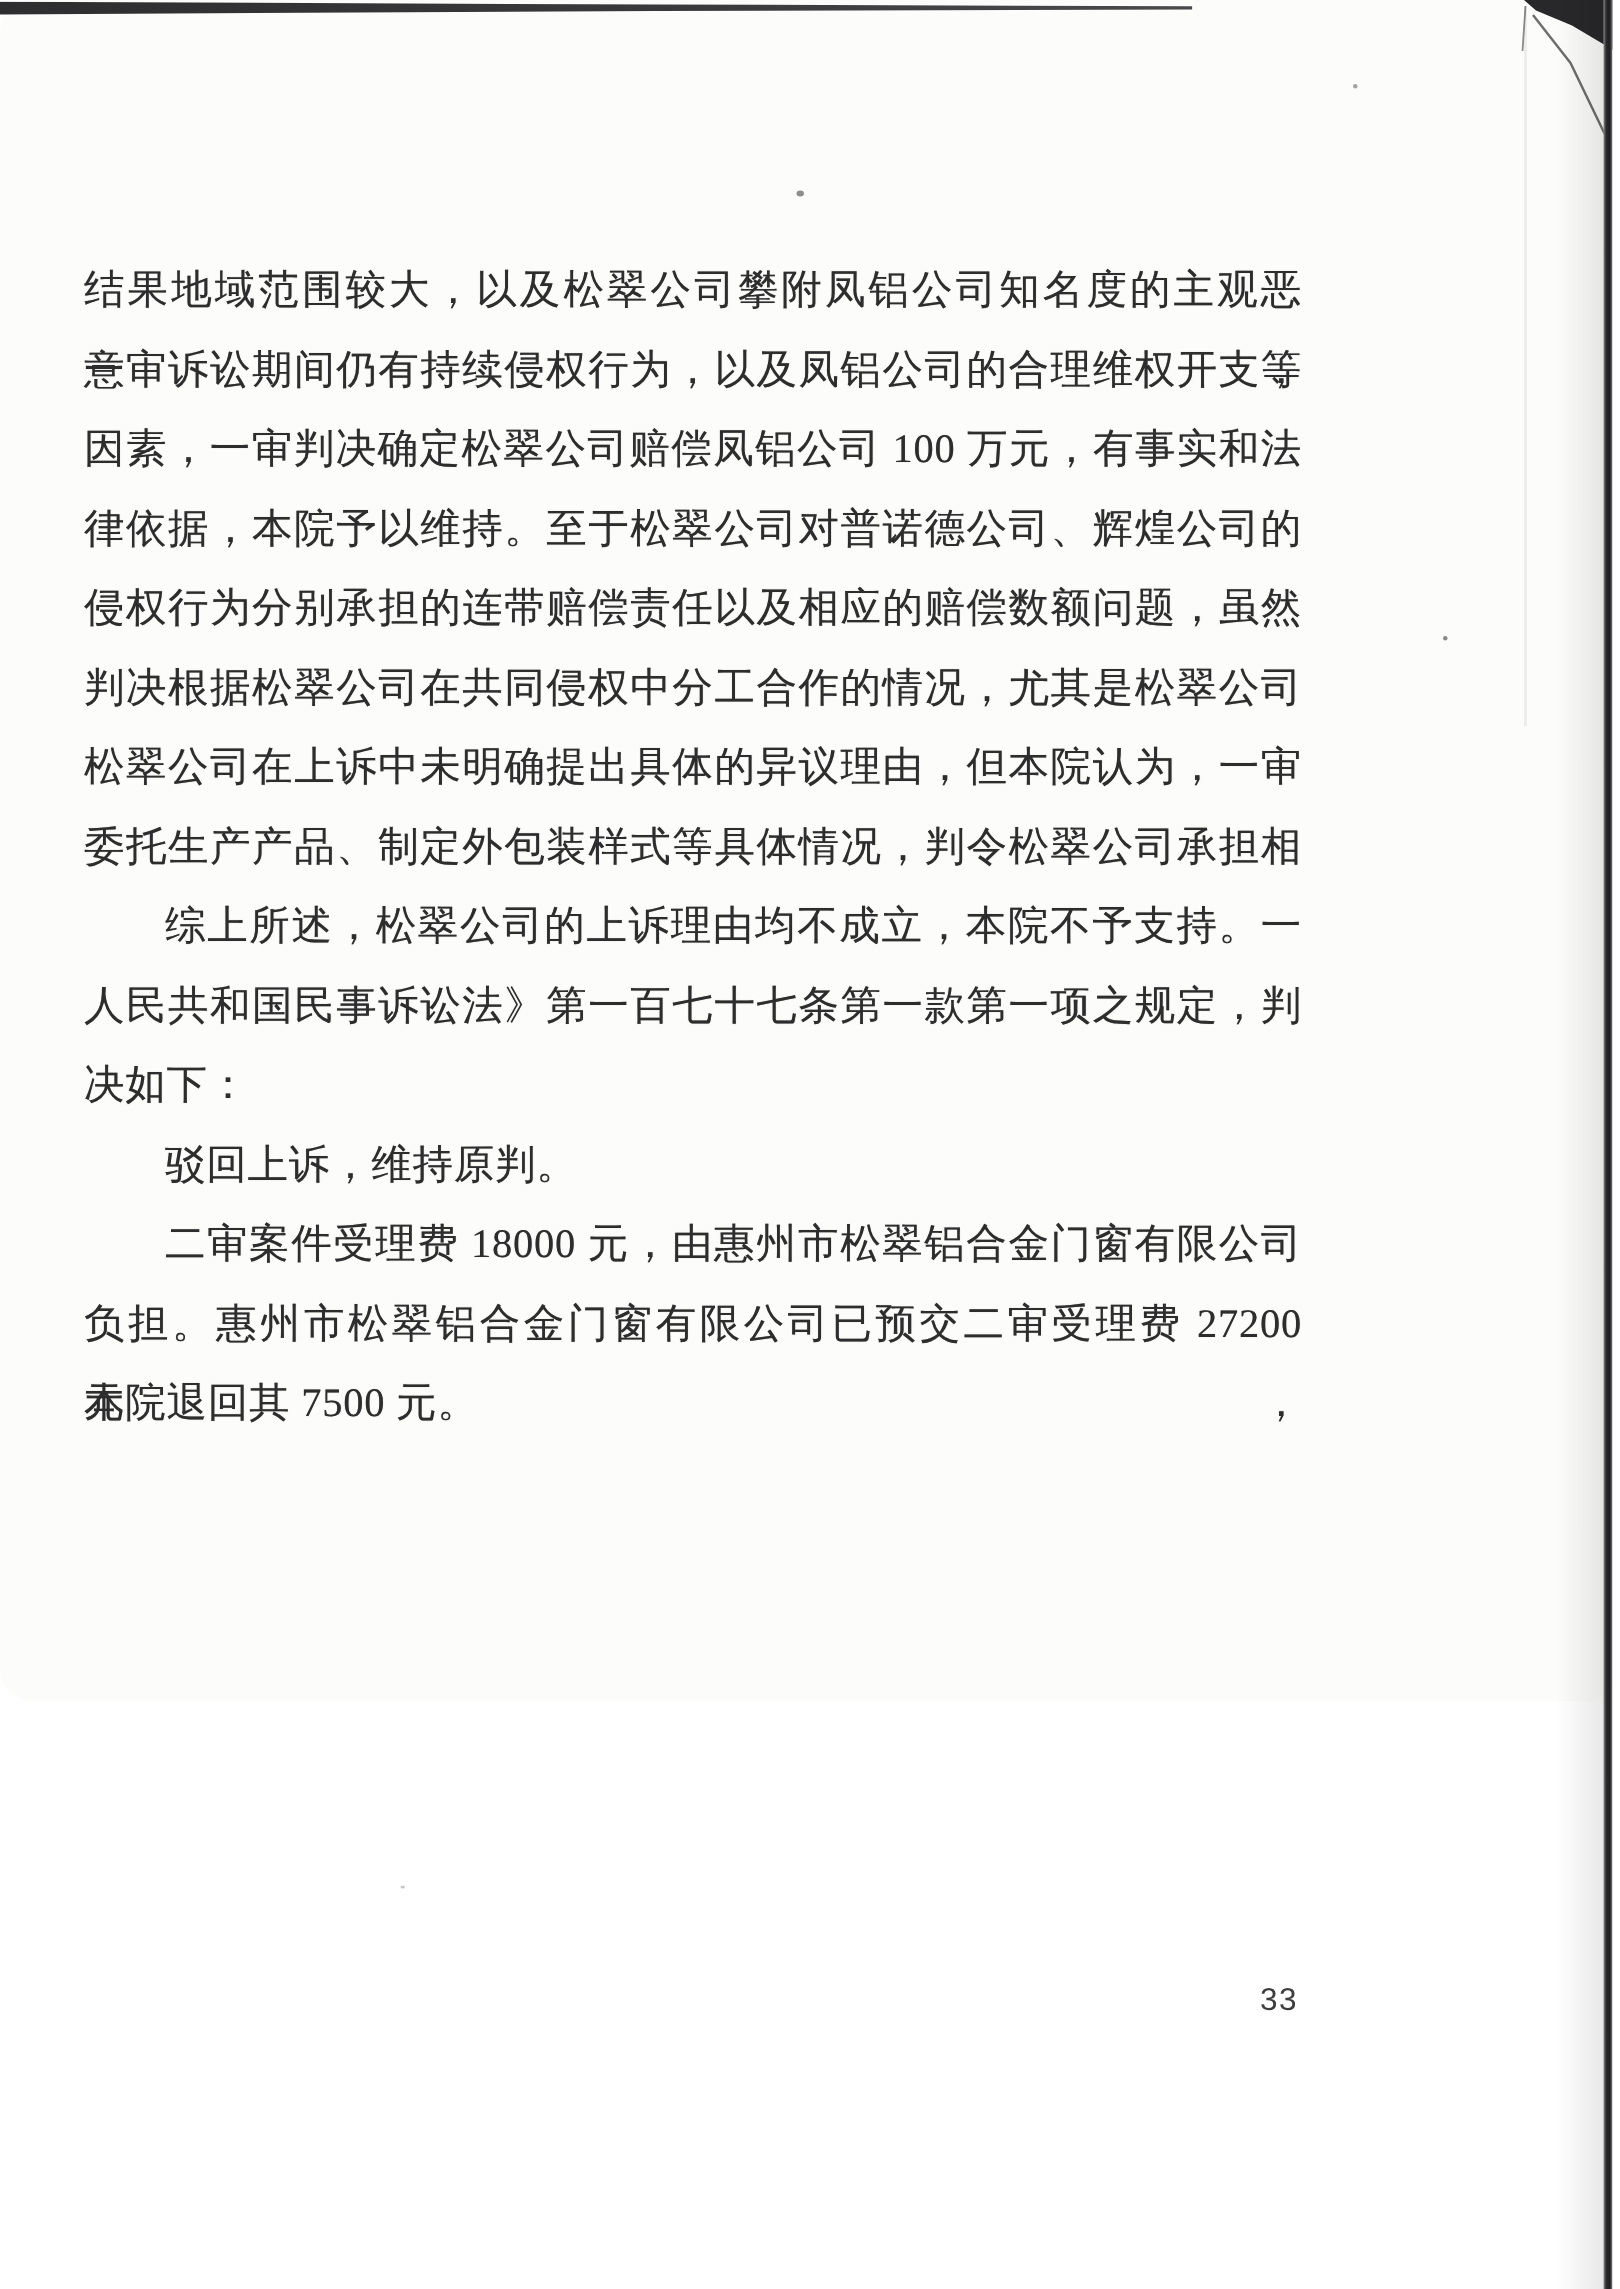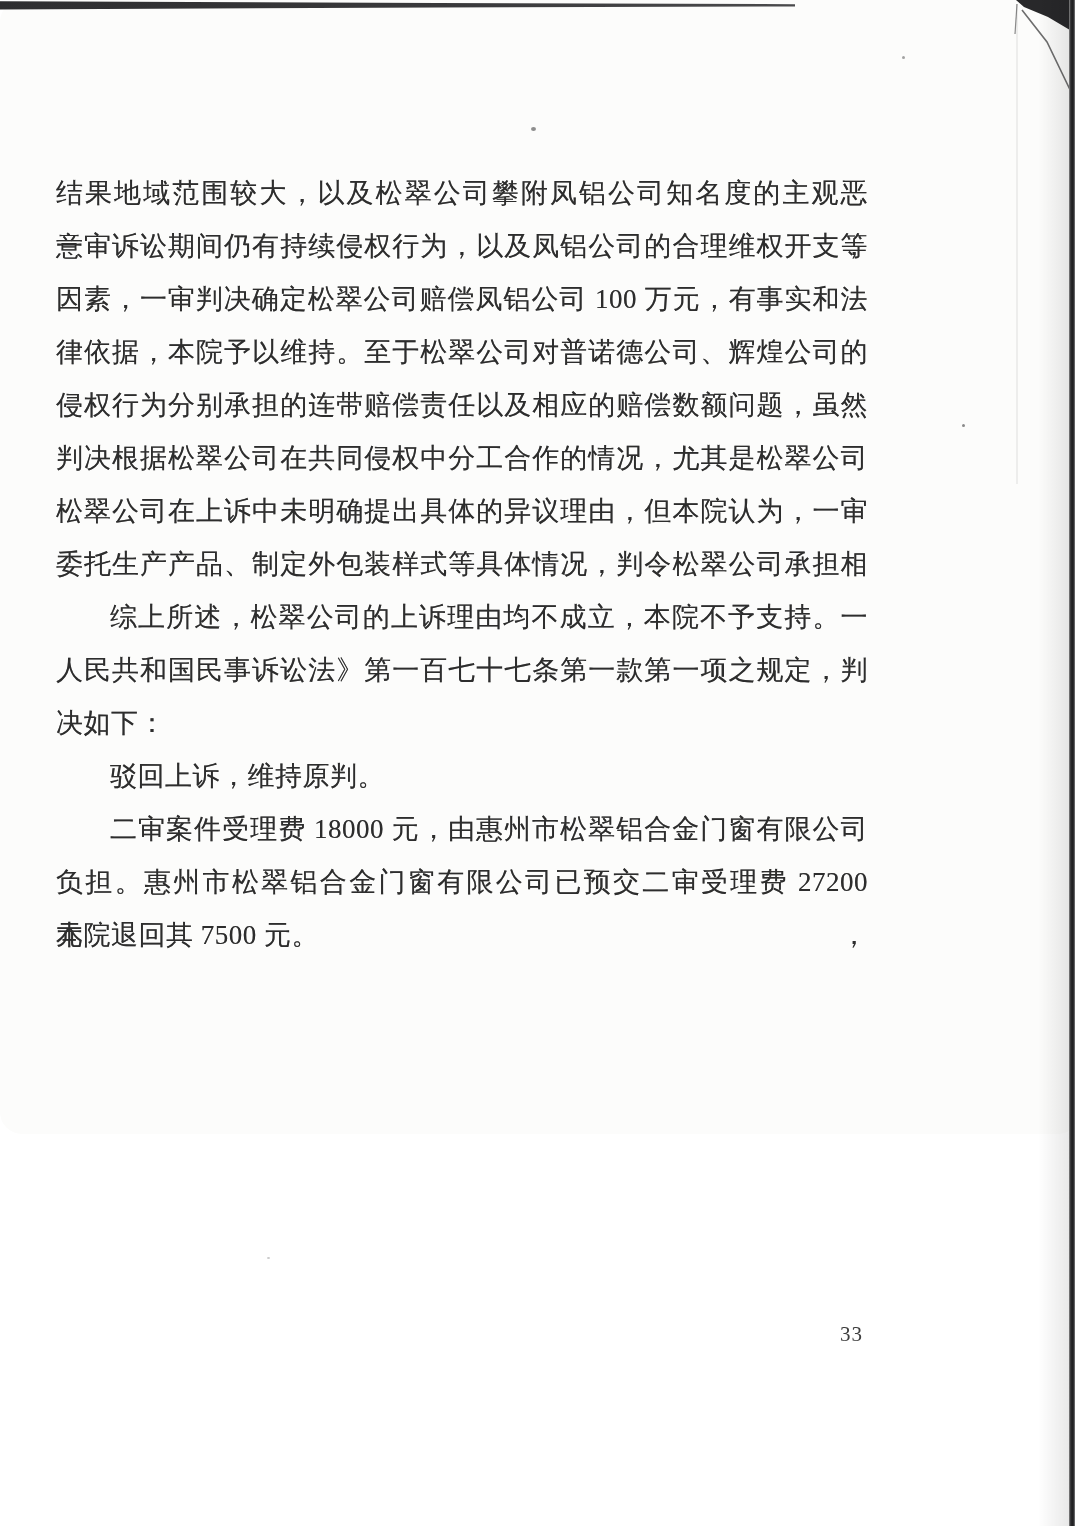--- a/index.html
+++ b/index.html
@@ -83,21 +83,21 @@
   }
   .line.j { text-align-last: justify; white-space: normal; }
   .line.l { text-align-last: left; white-space: normal; }
   .line.indent { padding-left: 54px; }
   .page-number {
     position: absolute;
     left: 840px; top: 1322px;
     font-size: 21px;
     letter-spacing: 1px;
     color: #3e3e3e;
-    font-family: Liberation Serif, serif;
+    font-family: Liberation Sans, sans-serif;
     text-align: center;
   }
 </style>
 </head>
 <body>
 
 <div class="scan-page">
 
   <div class="top-bar"></div>
 

